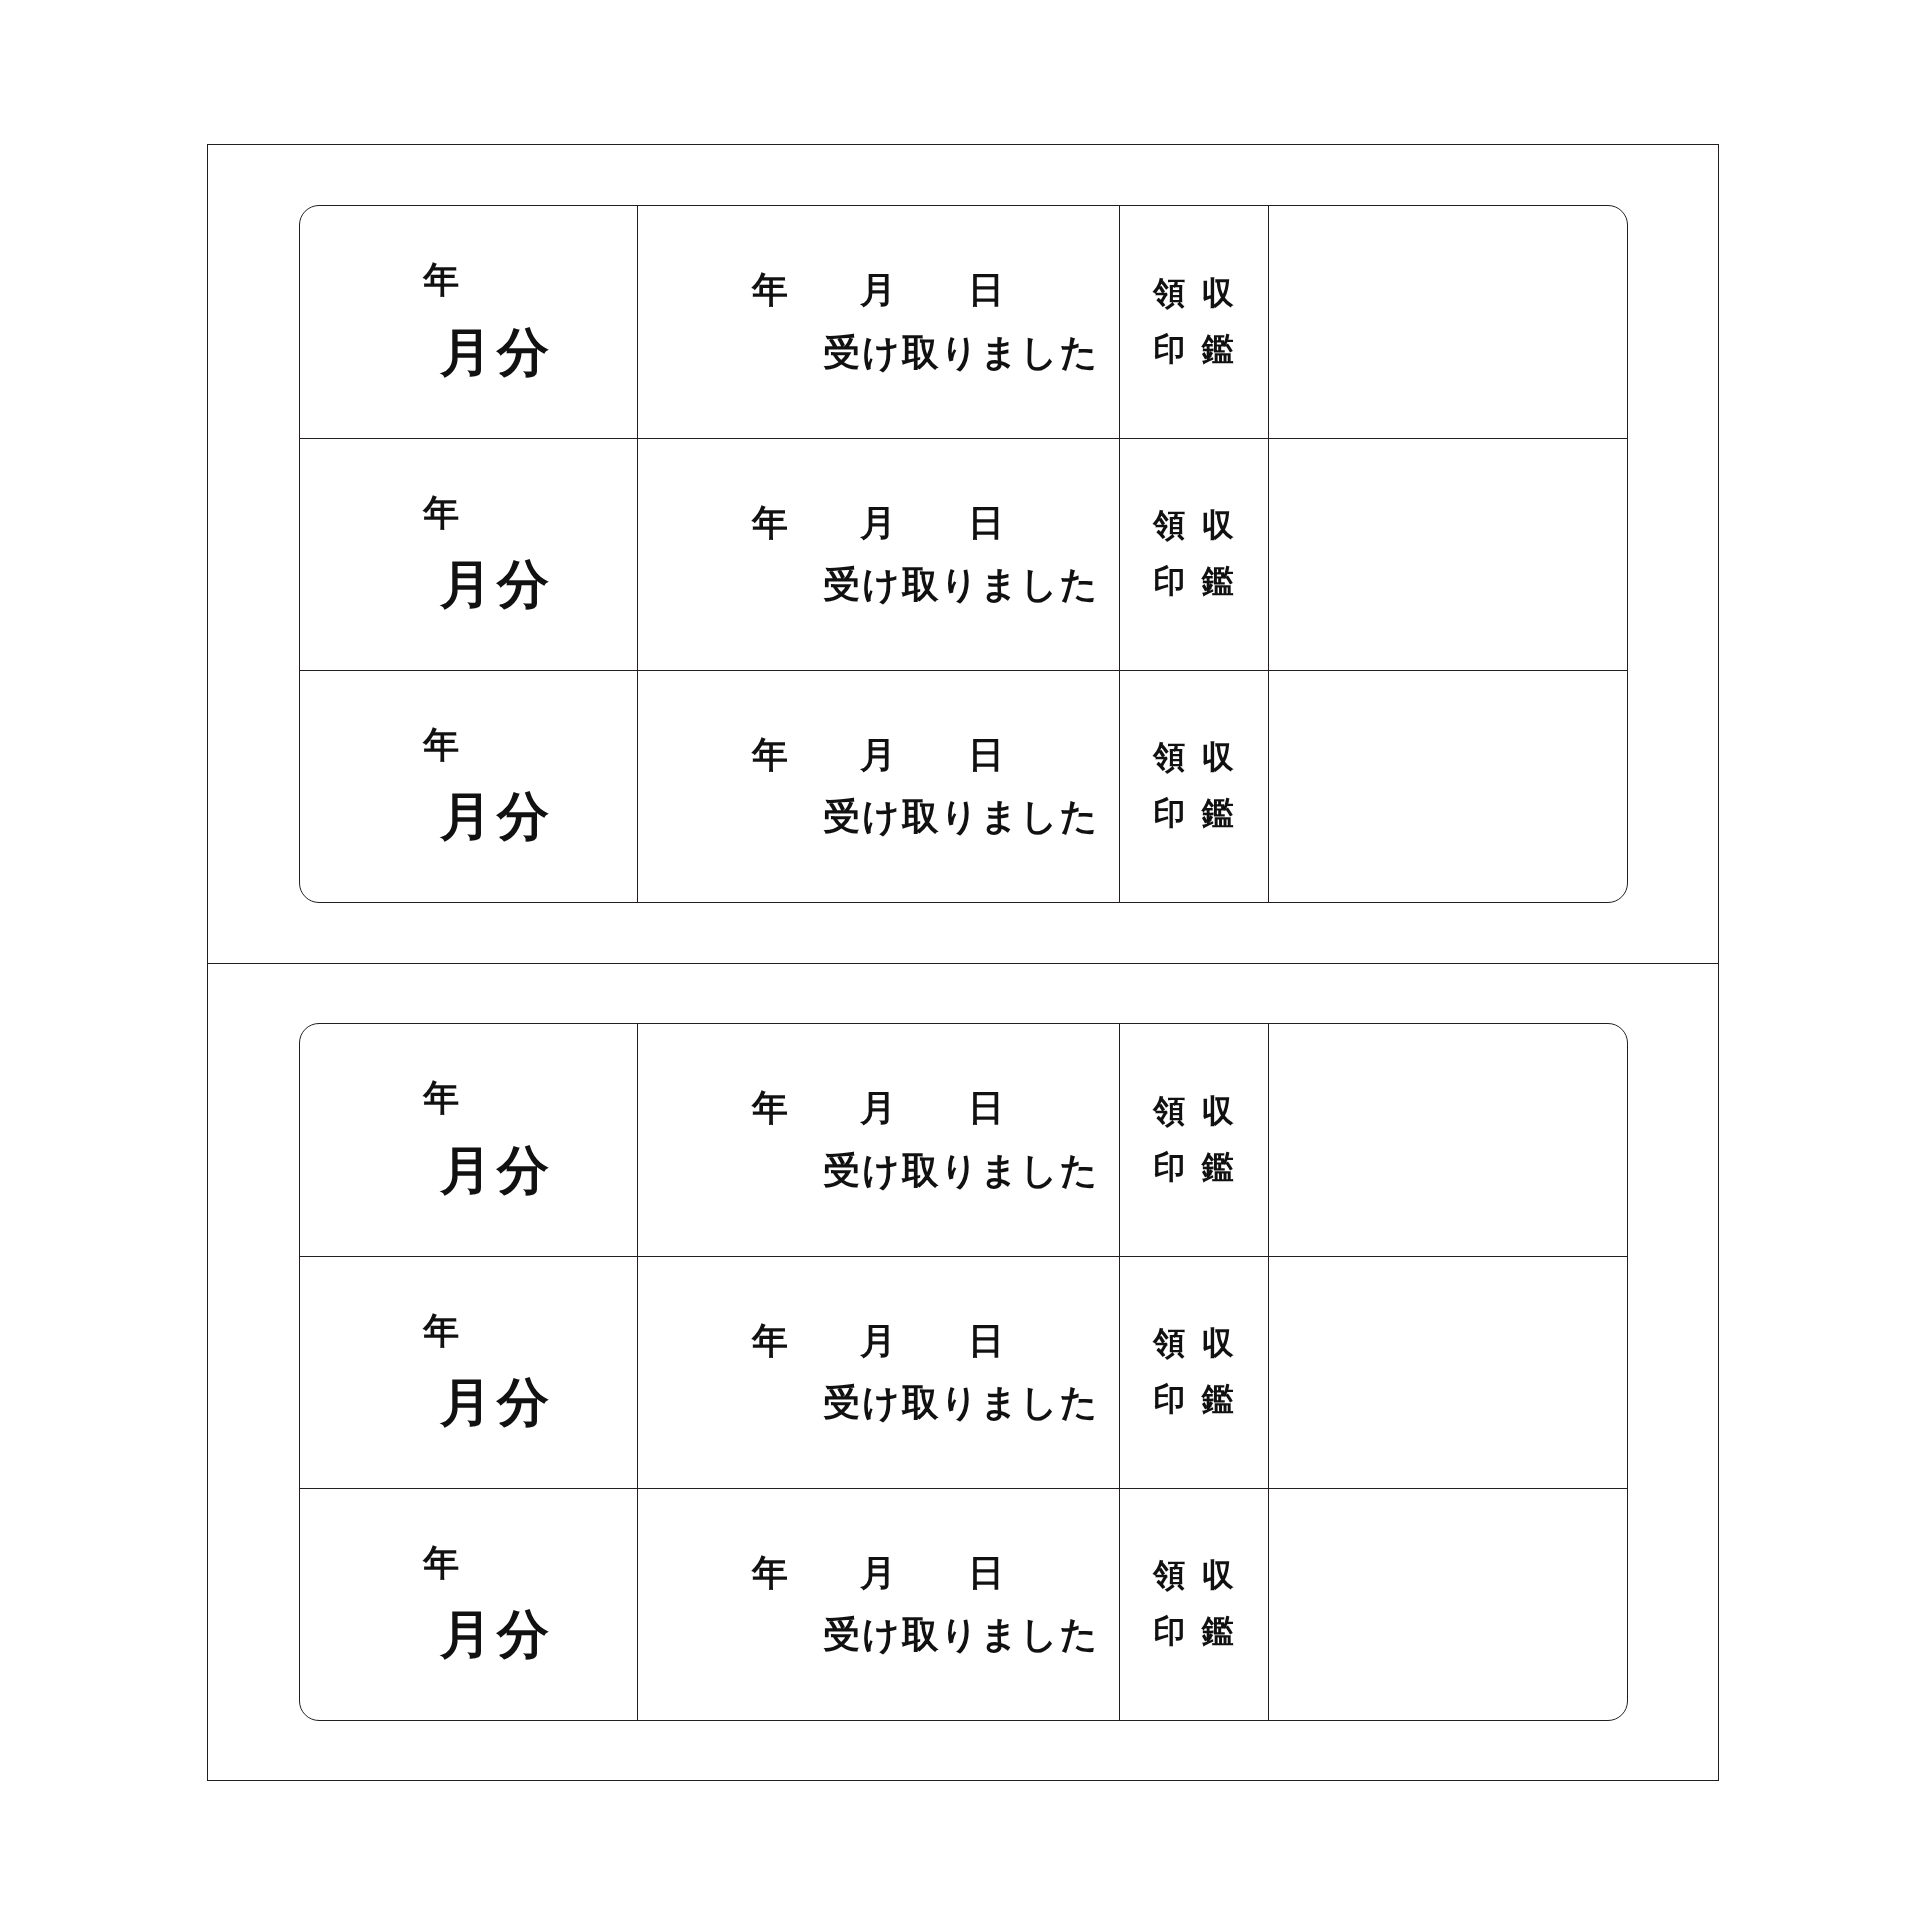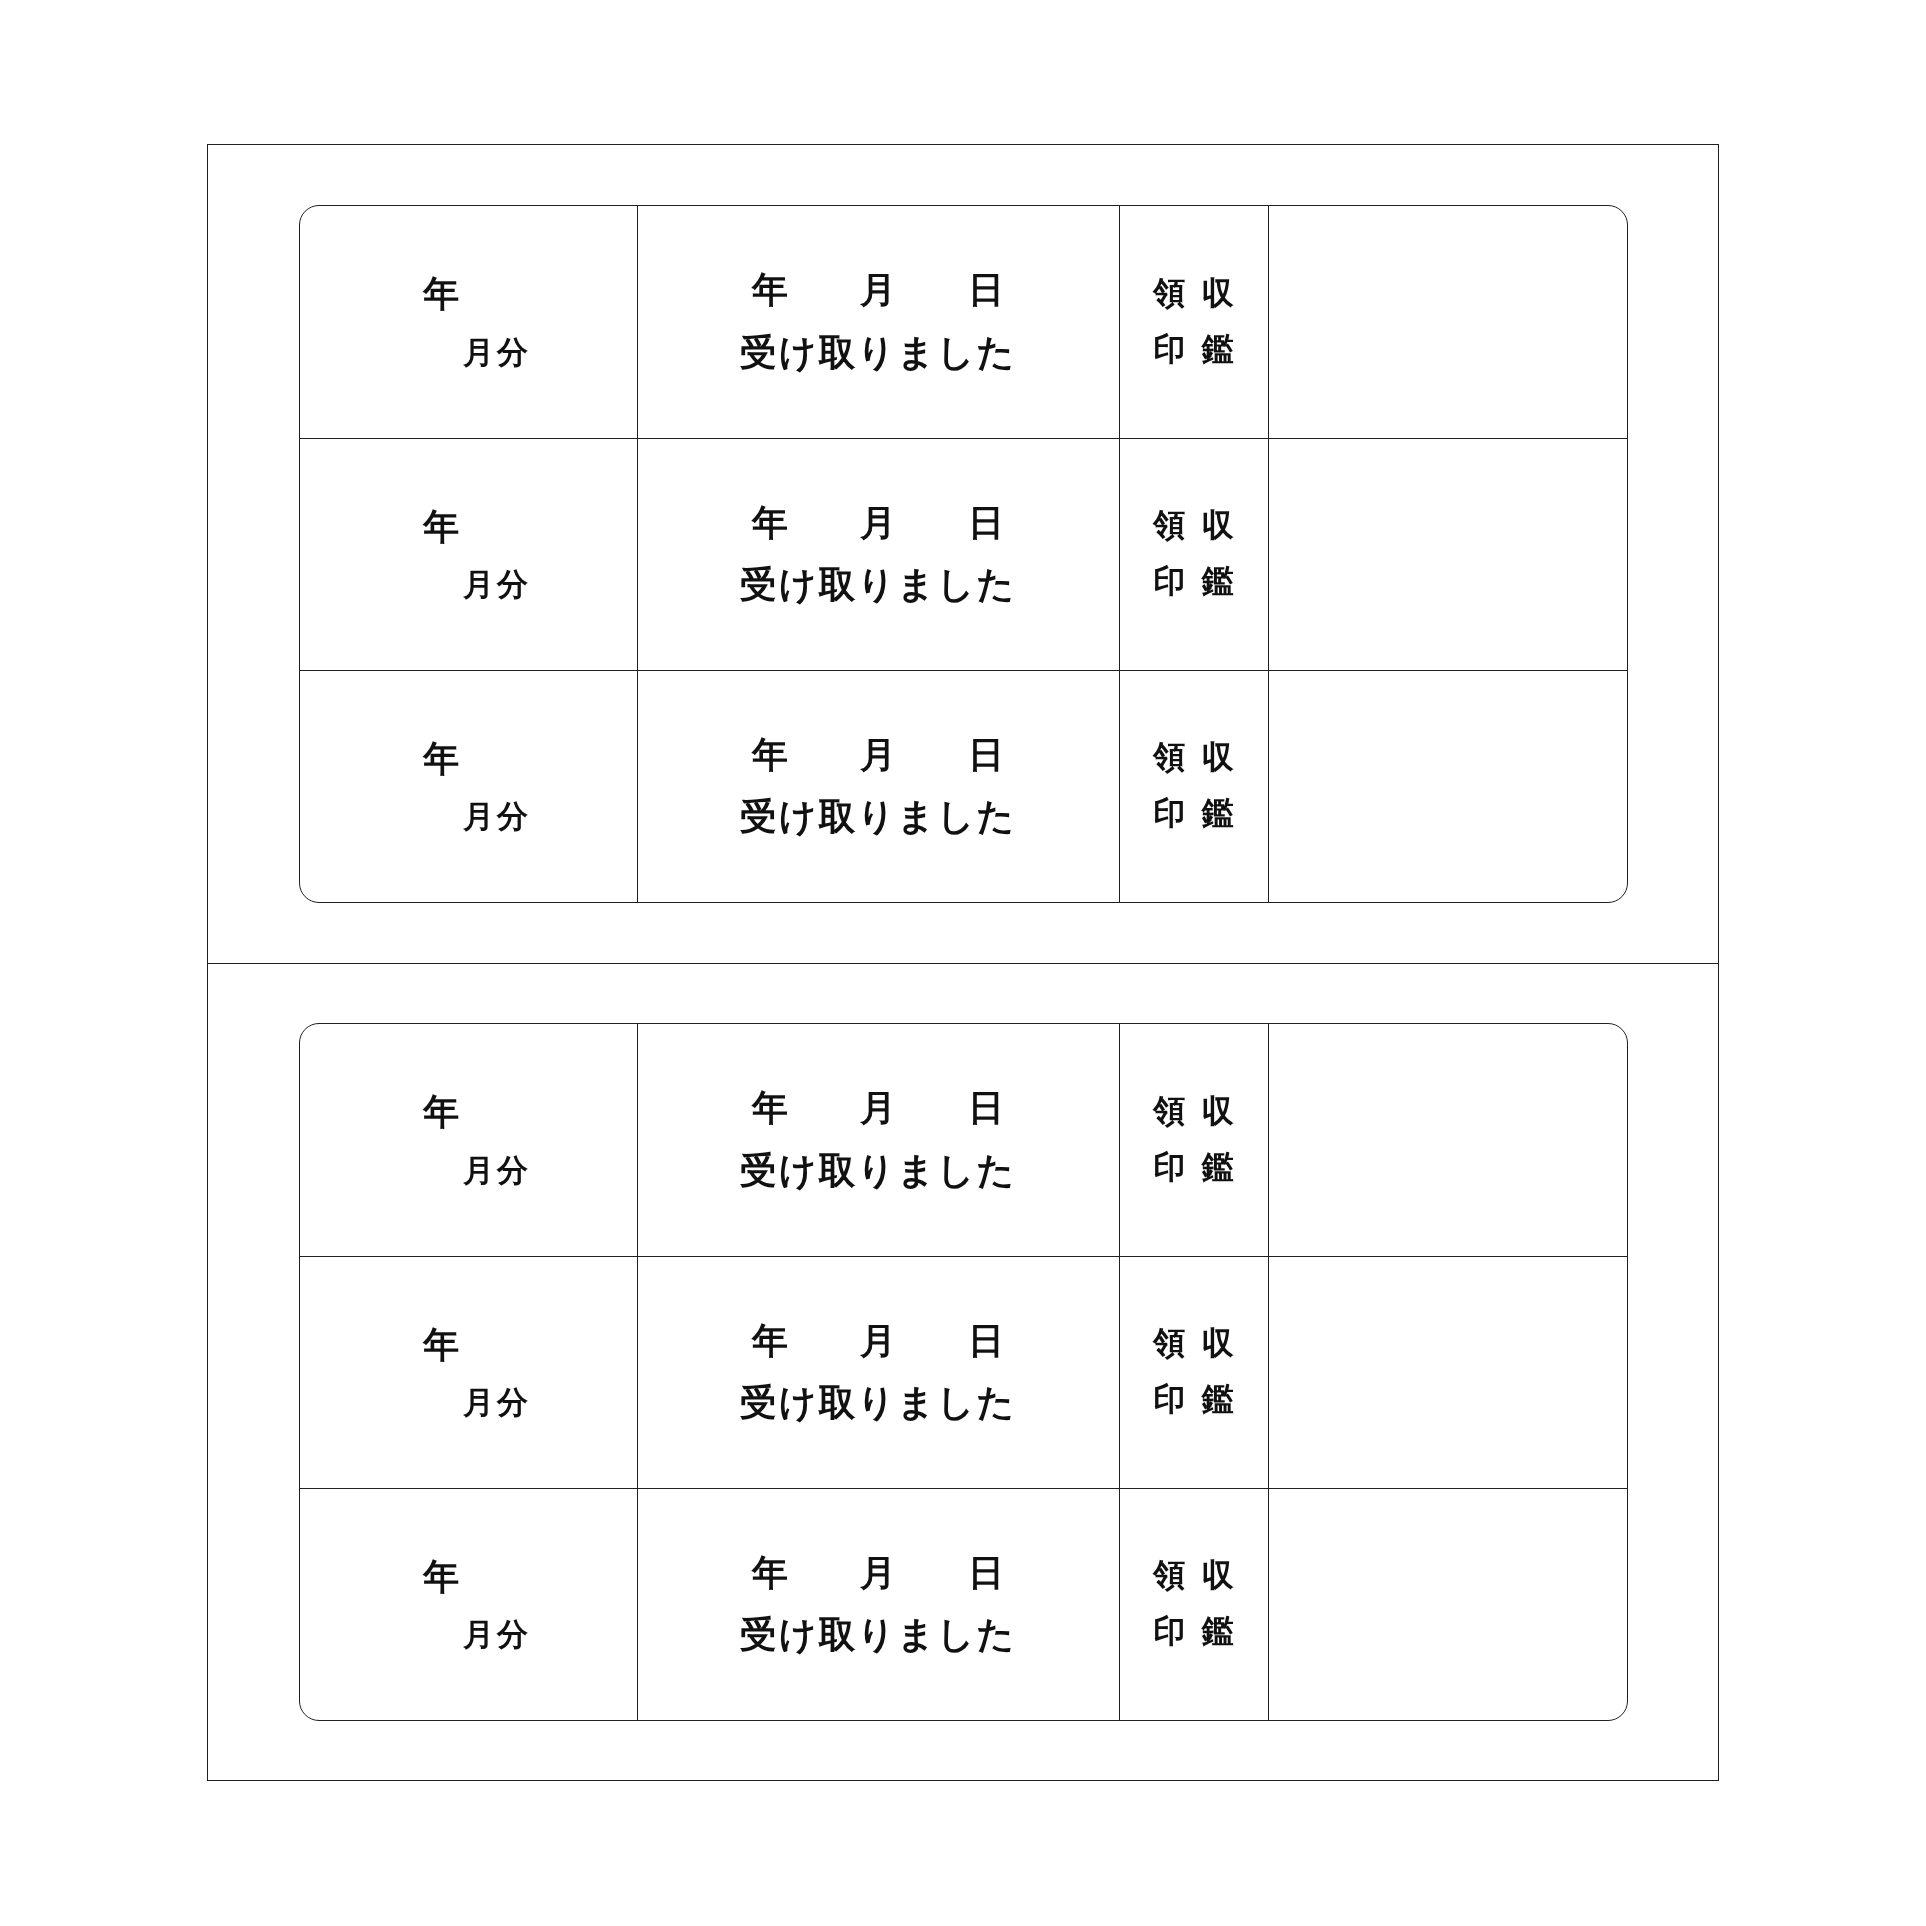--- a/index.html
+++ b/index.html
@@ -87,41 +87,41 @@
   .col-month .line-top {
     text-align: center;
     font-size: 36px;
     font-weight: 700;
     letter-spacing: 0.02em;
     margin-bottom: 12.5px;
     padding-right: 53px;
   }
   .col-month .line-bottom {
     text-align: center;
-    font-size: 31px;
+    font-size: 52px;
     font-weight: 700;
     letter-spacing: 0.10em;
     padding-left: 58px;
   }
 
   
   .col-date {
     width: 482px;
     padding: 0 19px;
   }
   .col-date .ymd {
     display: flex;
     justify-content: center;
     gap: 72px;
     font-size: 36px;
     font-weight: 700;
     margin-bottom: 12.5px;
   }
   .col-date .received {
-    text-align: center;
+    text-align: right;
     font-size: 37px;
     font-weight: 700;
     letter-spacing: 0.05em;
   }
 
   
   .col-seal {
     width: 149px;
     padding: 0 5.8px;
   }

